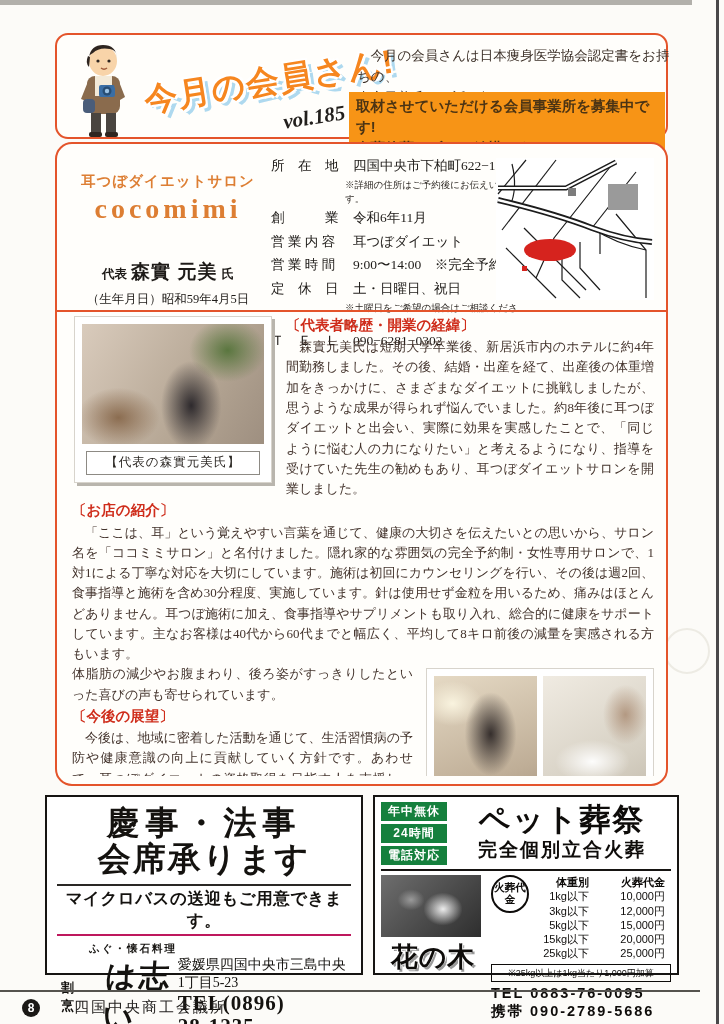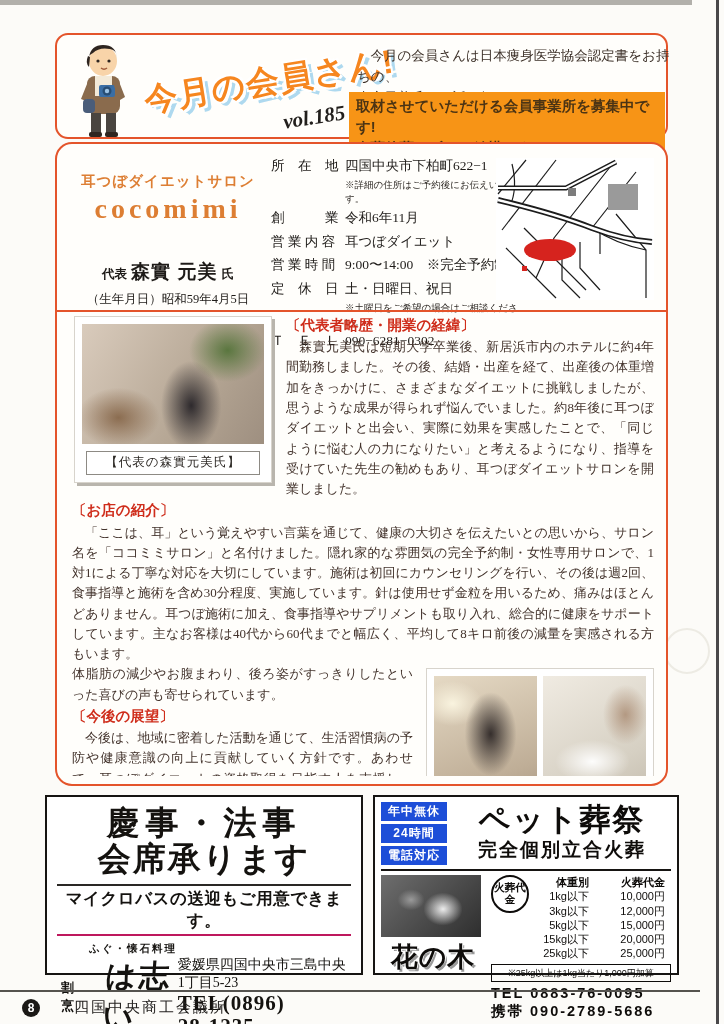--- a/index.html
+++ b/index.html
@@ -60,21 +60,21 @@
   .salon-col { position:absolute; left:16px; top:28px; width:190px; text-align:center; }
   .salon-type { color:#dd7e33; font-weight:bold; font-size:14.5px; letter-spacing:1px; }
   .salon-name { color:#dd7e33; font-weight:bold; font-size:28px; letter-spacing:4px; margin-top:2px; }
   .rep-line { margin-top:34px; color:#1e1b18; }
   .rep-label { font-size:12.5px; font-weight:bold; }
   .rep-name { font-size:19px; font-weight:bold; font-family:"Liberation Sans", sans-serif; letter-spacing:1px; }
   .rep-suffix { font-size:12.5px; font-weight:bold; }
   .birth-line { margin-top:6px; font-size:12.5px; color:#1e1b18; }
 
   .detail-col { position:absolute; left:214px; top:10px; width:262px; font-size:13.5px; color:#1e1b18; }
-  .prow { display:flex; line-height:1.75; }
+  .prow { display:flex; line-height:1.75;gap:8px; }
   .plabel { width:74px; flex:none; white-space:pre; }
   .pvalue { flex:1; }
   .pnote { font-size:9.5px; color:#2a2520; padding-left:74px; line-height:1.5; }
 
   .map-wrap { position:absolute; right:12px; top:14px; width:158px; height:142px; }
 
   
   .article {
     position:absolute; left:15px; top:170px; right:12px; bottom:8px;
     font-size:13px; line-height:1.56; color:#43332c; overflow:hidden;
@@ -140,21 +140,21 @@
   .kappo-addr { font-size:14px; }
   .kappo-tel { font-size:21px; font-weight:bold; line-height:1.1; letter-spacing:1px; }
 
   .ad-pet {
     width:306px; height:180px; border:2px solid #161412; background:#fff;
     padding:5px 6px 4px; color:#0e0c0a; font-family:"Liberation Sans", sans-serif;
   }
   .pet-header { display:flex; gap:6px; align-items:center; border-bottom:2px solid #161412; padding-bottom:4px; }
   .pet-badges { display:flex; flex-direction:column; gap:3px; width:66px; flex:none; }
   .pet-badge {
-    background:#1d4ed8; color:#fff; font-weight:bold; font-size:12px;
+    background:#15803d; color:#fff; font-weight:bold; font-size:12px;
     text-align:center; padding:1px 0; letter-spacing:1px;
   }
   .pet-titles { flex:1; text-align:center; }
   .pet-title { font-size:31px; font-weight:900; letter-spacing:2px; line-height:1.05; }
   .pet-subtitle { font-size:19px; font-weight:900; letter-spacing:2px; }
   .pet-body { display:flex; gap:6px; padding-top:4px; }
   .pet-left { width:104px; flex:none; text-align:center; }
   .photo-puppy {
     width:100px; height:62px;
     background:

